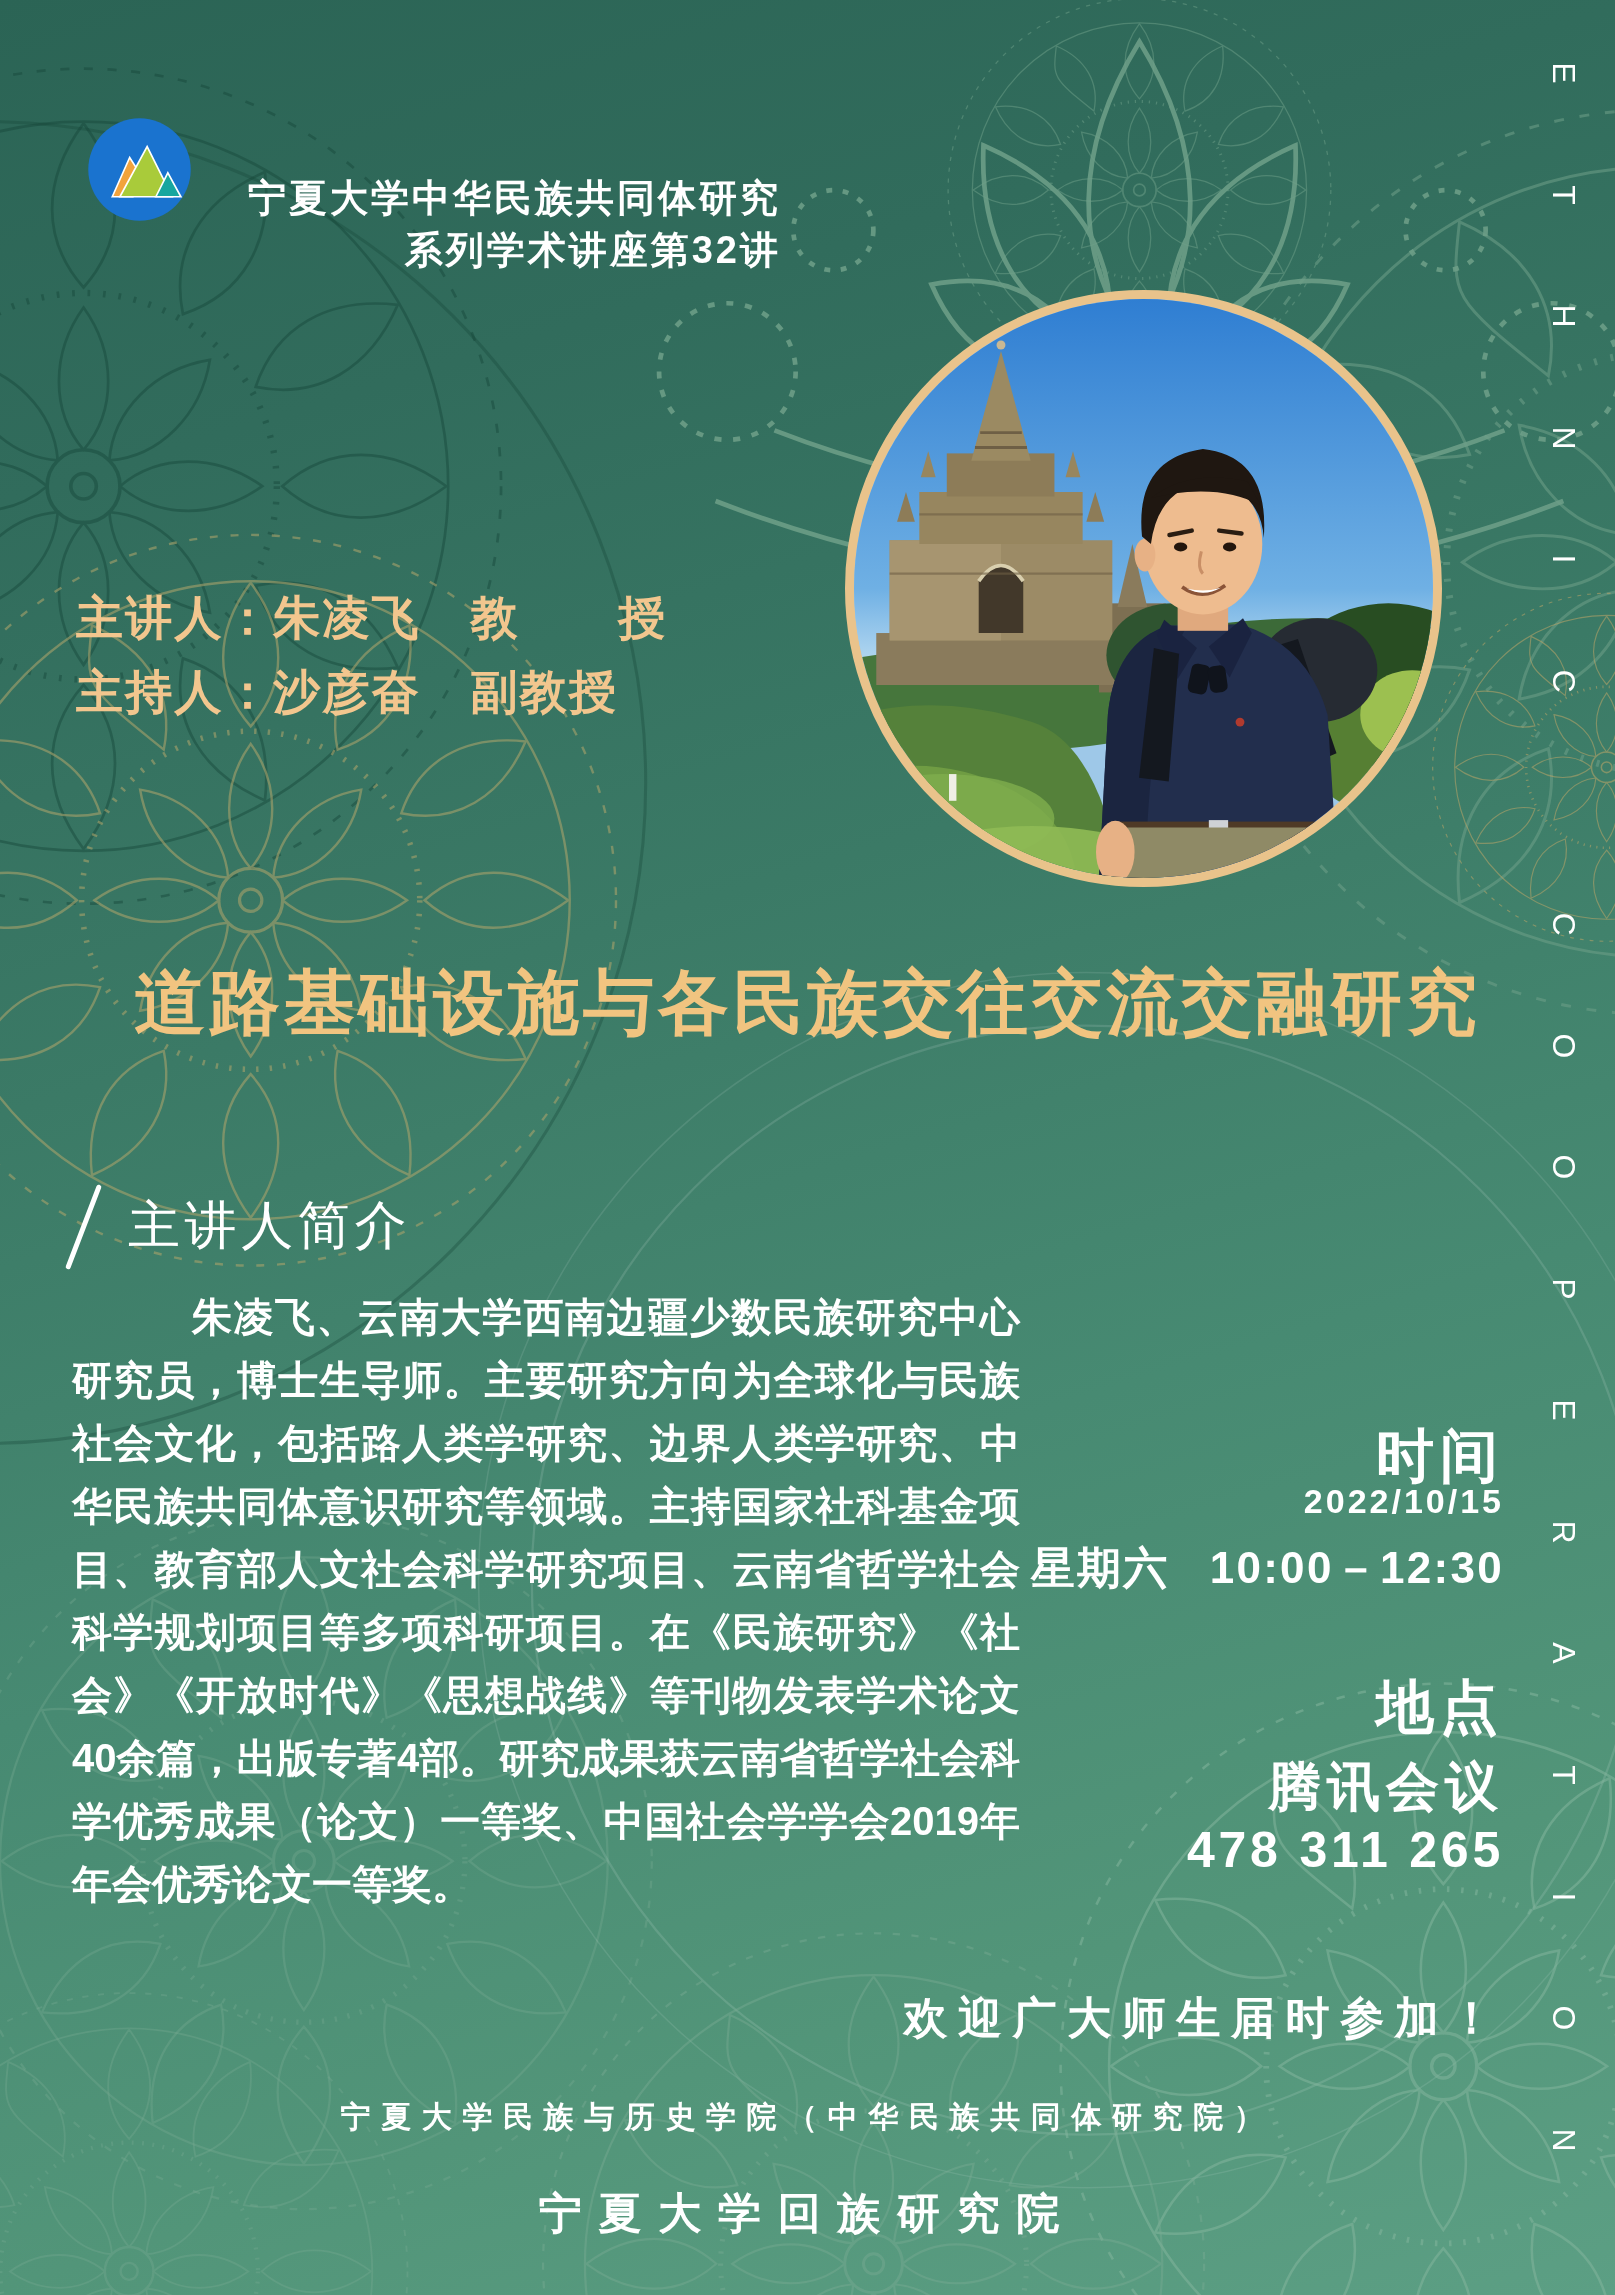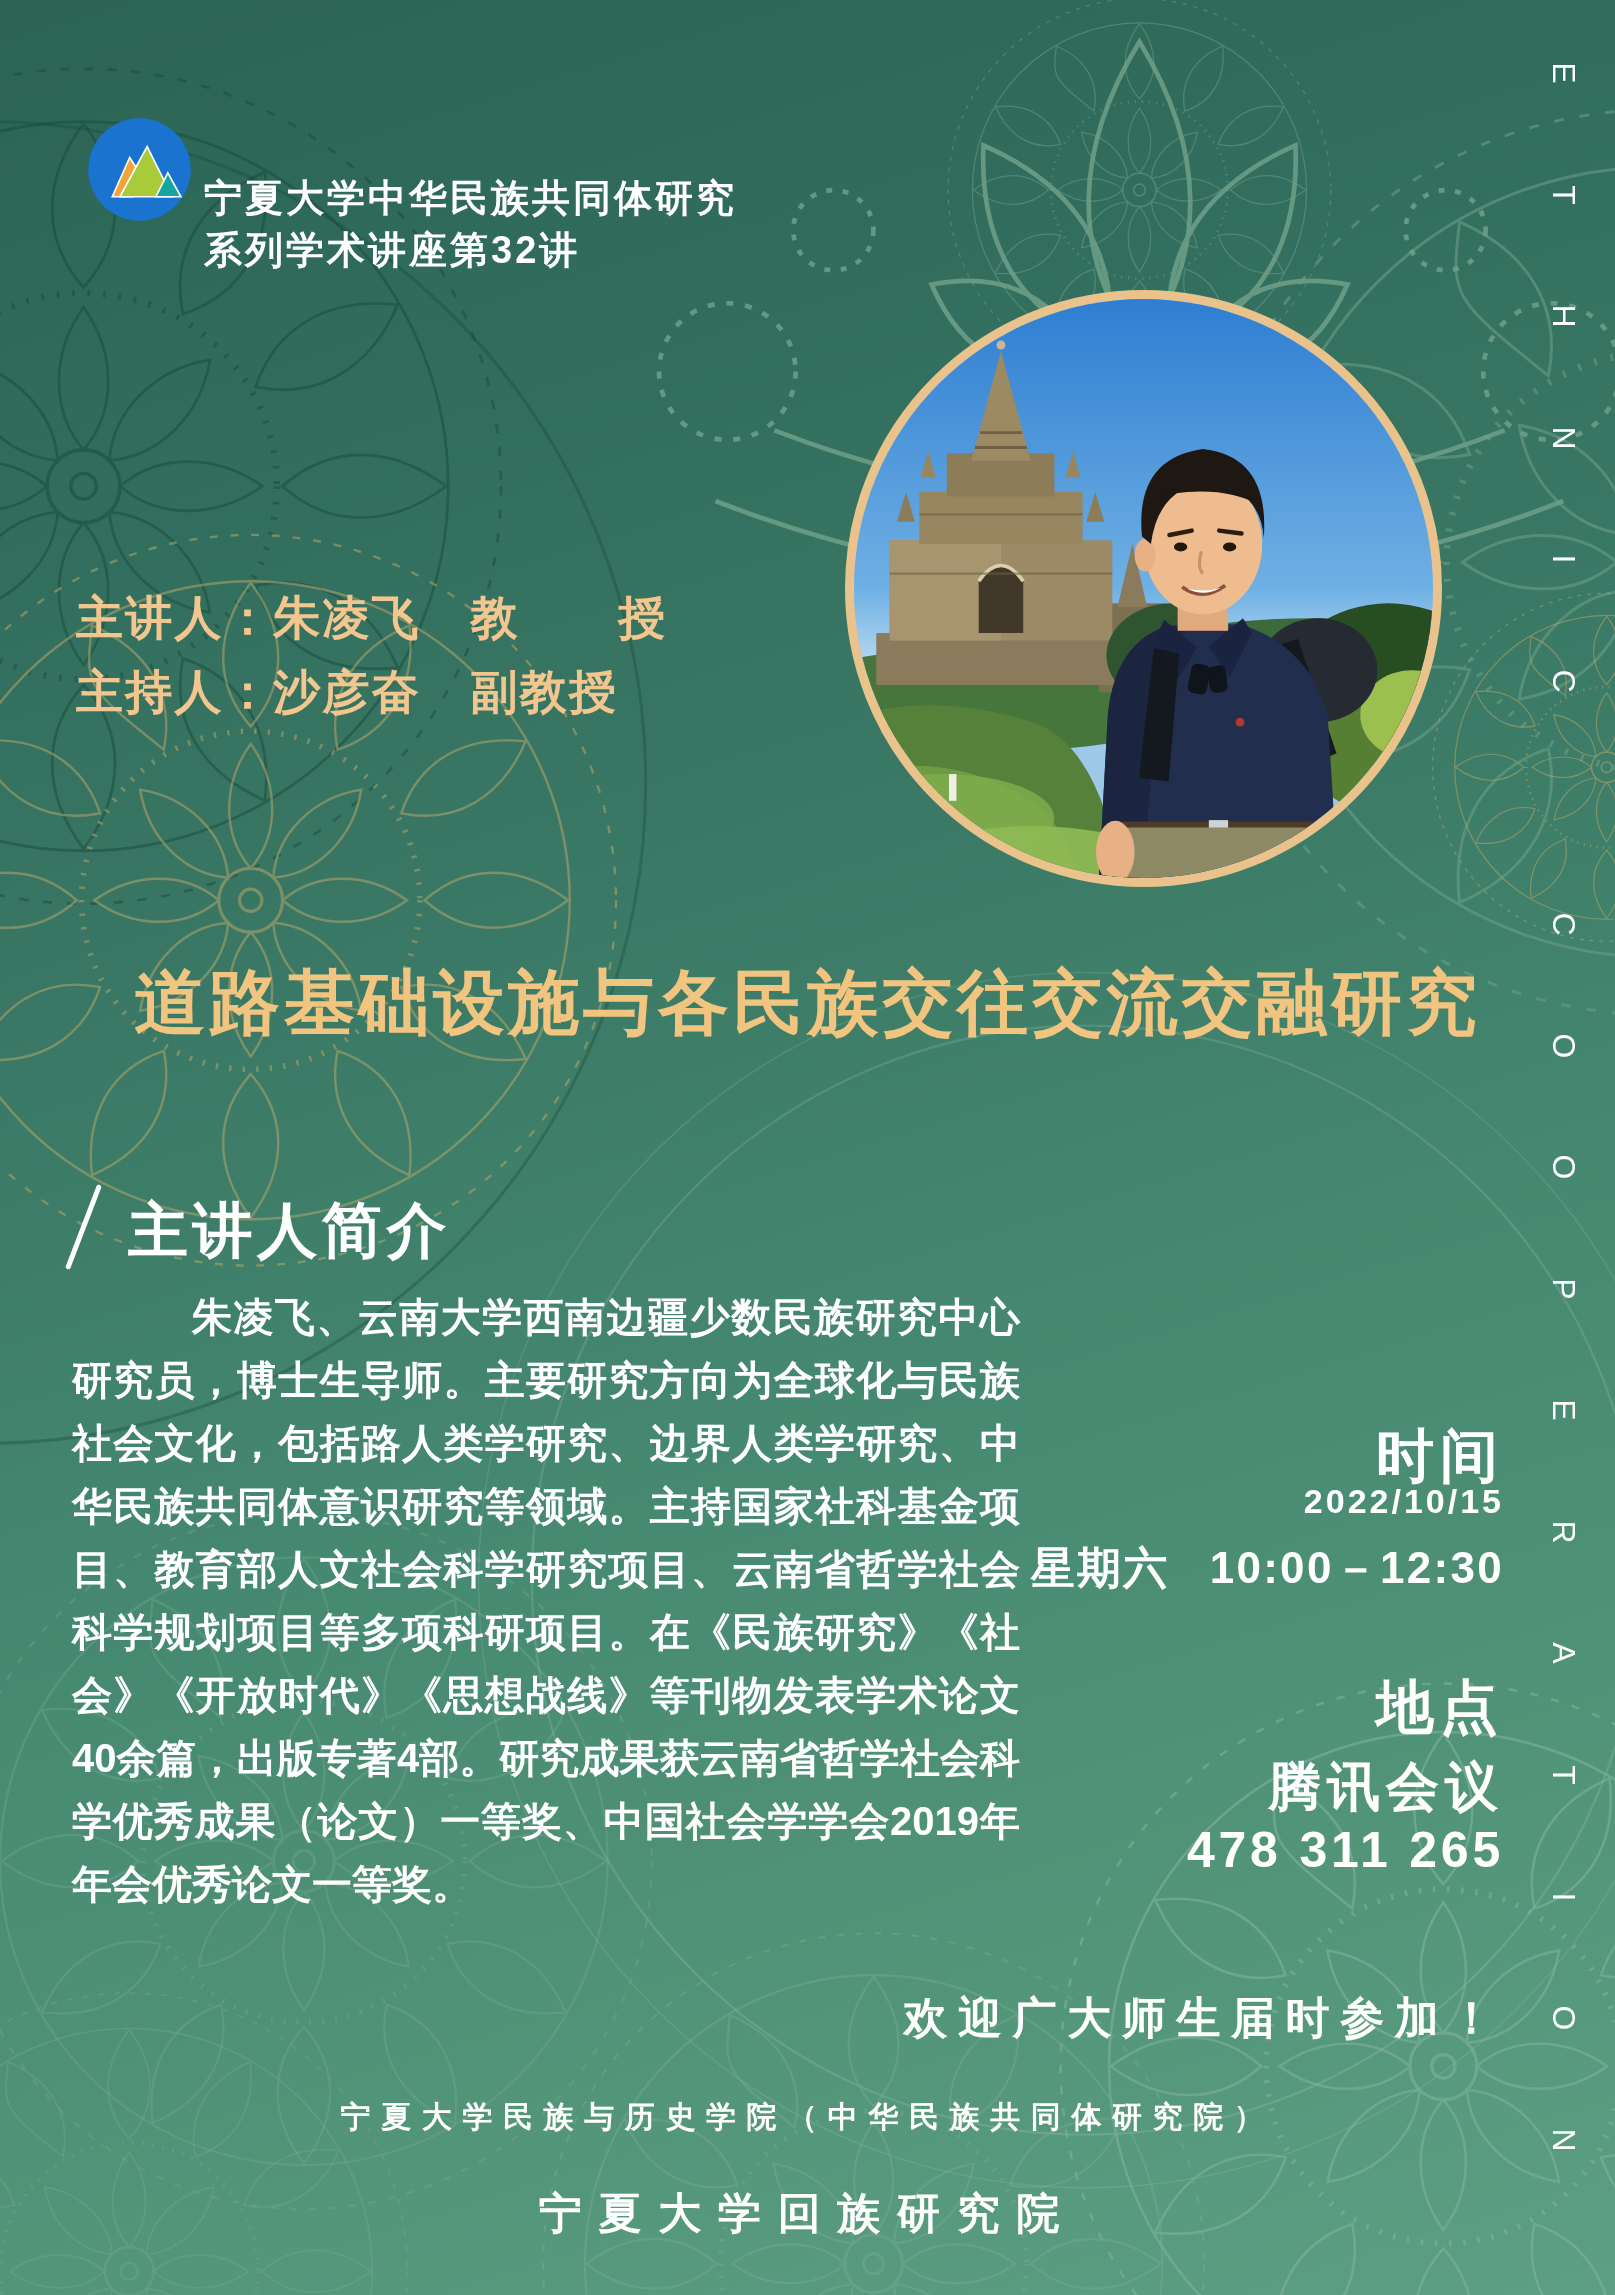--- a/index.html
+++ b/index.html
@@ -7,38 +7,38 @@
     position:relative;width:1615px;height:2295px;overflow:hidden;
     background:linear-gradient(163deg,#2b6455 0%,#316c5c 18%,#3b7a66 40%,#478a72 62%,#529579 82%,#5c9f84 100%);
     font-family:"Liberation Sans",sans-serif;color:#fff;
   }
   .abs{position:absolute;}
   svg{display:block;}
   
   .bg-decor{position:absolute;left:0;top:0;width:1615px;height:2295px;pointer-events:none;}
   
   .logo{left:85px;top:115px;width:109px;height:109px;}
-  .series{left:204px;top:172px;width:577px;text-align:left;font-weight:bold;
+  .series{left:204px;top:172px;width:577px;text-align:right;font-weight:bold;
           font-size:38px;line-height:52px;letter-spacing:3px;color:#ffffff;}
   
   .photo-ring{left:845px;top:290px;width:597px;height:597px;border-radius:50%;
               border:9px solid #e9c38b;box-sizing:border-box;overflow:hidden;background:#9ec8e8;}
   .photo-ring svg{width:100%;height:100%;}
   
   .speaker-line{left:76px;white-space:nowrap;font-family:"Liberation Serif","DejaVu Serif",serif;
                 font-weight:bold;font-size:47px;color:#f2c68e;letter-spacing:2.3px;}
   .speaker-1{top:587px;} .speaker-2{top:661px;}
   
   .main-title{left:0;top:956px;width:1615px;text-align:center;white-space:nowrap;
               font-family:"Liberation Serif","DejaVu Serif",serif;font-weight:bold;
               font-size:71px;letter-spacing:3.8px;color:#f1c480;}
   
   .bio-slash{left:81px;top:1182px;width:5.3px;height:90px;background:#ffffff;
              transform:rotate(21deg);border-radius:2.3px;}
-  .bio-heading{left:128px;top:1191px;font-size:60px;font-weight:bold;color:#ffffff;letter-spacing:4.6px;}
+  .bio-heading{left:128px;top:1191px;font-size:52px;font-weight:normal;color:#ffffff;letter-spacing:4.6px;}
   .bio-text{left:72px;top:1286px;width:948px;font-size:40px;line-height:63px;
             font-weight:700;color:#ffffff;text-align:justify;text-indent:3em;}
   
   .sch{right:111px;text-align:right;white-space:nowrap;color:#ffffff;}
   .sch-heading{font-family:"Liberation Serif","DejaVu Serif",serif;font-weight:bold;
                font-size:58px;letter-spacing:6px;}
   .time-heading{top:1418px;} .venue-heading{top:1669px;}
   .date-line{top:1482px;font-size:34px;font-weight:700;letter-spacing:3px;}
   .datetime-line{top:1539px;font-size:44px;font-weight:700;letter-spacing:2.3px;}
   .datetime-line .gap{display:inline-block;width:40px;}

